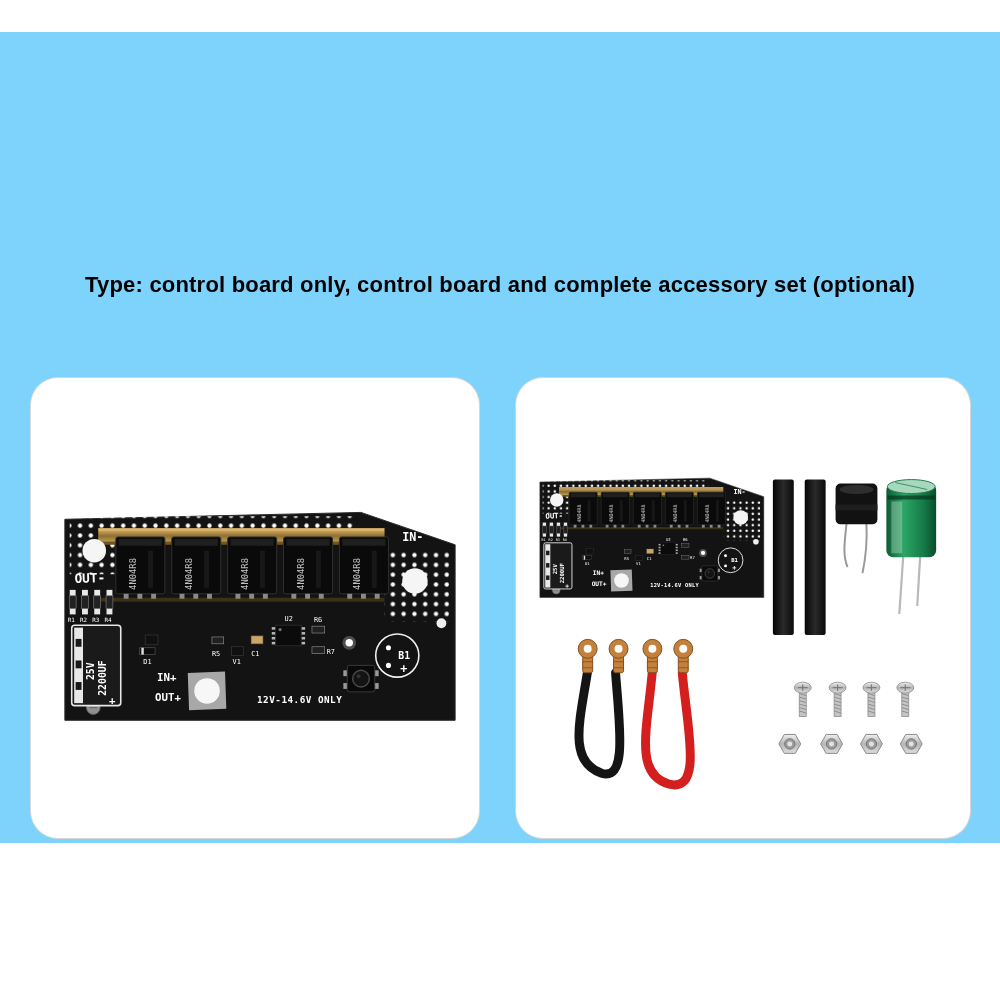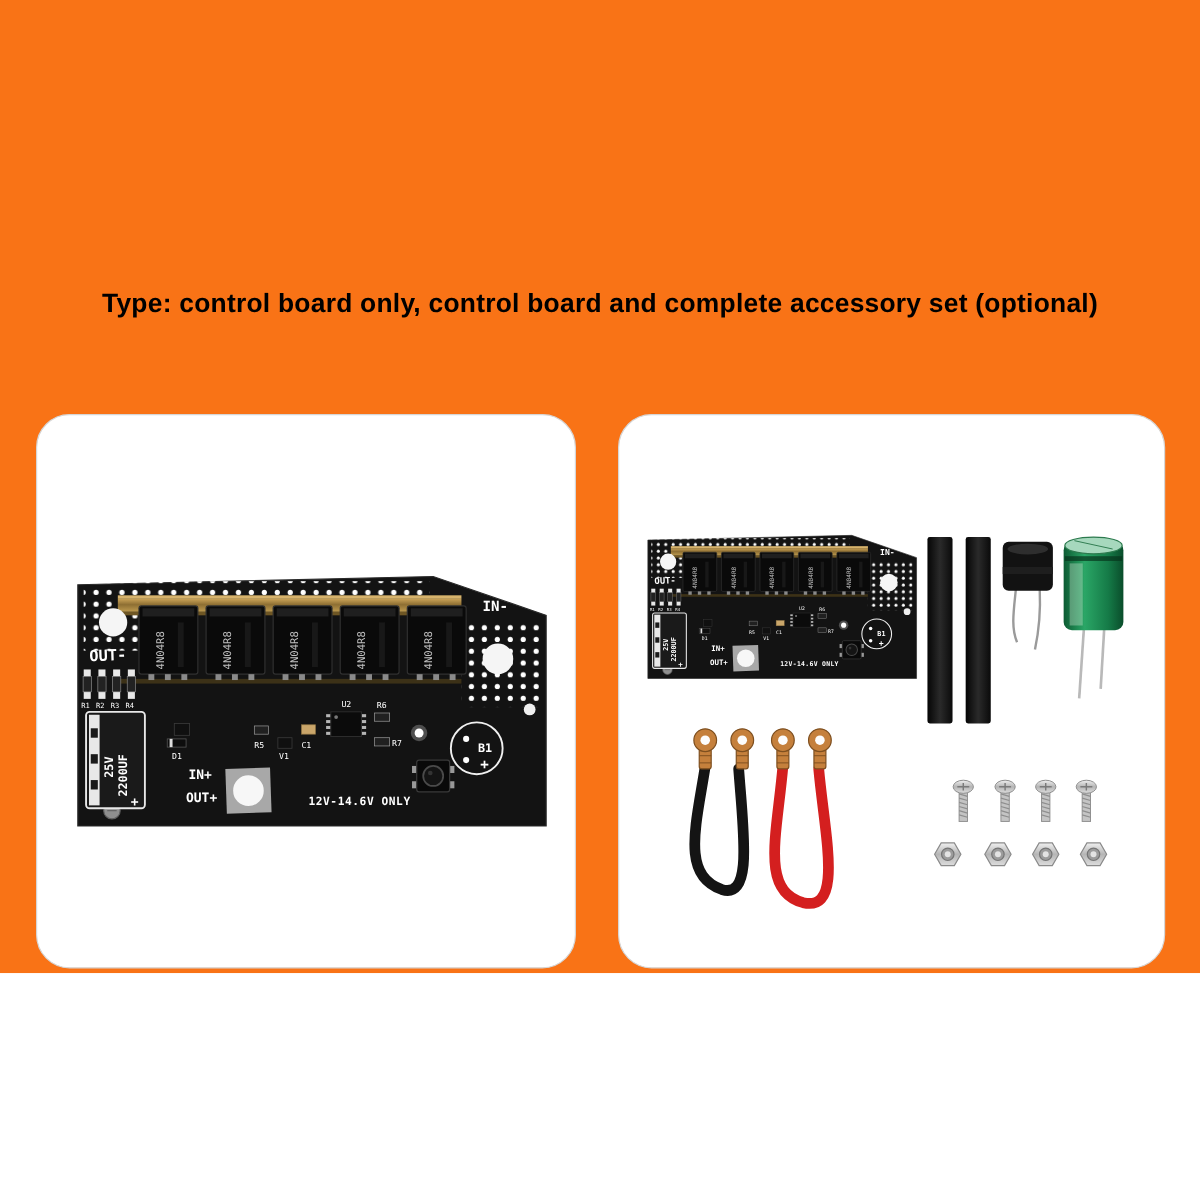--- a/index.html
+++ b/index.html
@@ -1,18 +1,18 @@
 <!DOCTYPE html>
 <html><head>
 <meta charset="utf-8">
 <style>
   html,body{margin:0;padding:0;background:#ffffff;}
   .canvas{
-    position:relative;width:1000px;height:811px;background:#f97316;
-    font-family:"Liberation Sans",sans-serif;overflow:hidden;
+    position:relative;width:1000px;height:811px;background:#7dd3fc;
+    font-family:"Liberation Sans",sans-serif;overflow:hidden;margin-top:32px;
   }
   .title{
     position:absolute;top:240px;left:0;width:1000px;text-align:center;
     font-size:22px;font-weight:bold;color:#000;letter-spacing:0.2px;
   }
   .panel{
     position:absolute;top:345px;height:462px;background:#fff;
     border:1.5px solid #d6d6d6;border-radius:28px;box-sizing:border-box;
   }
   .panel-left{left:30px;width:450px;}

